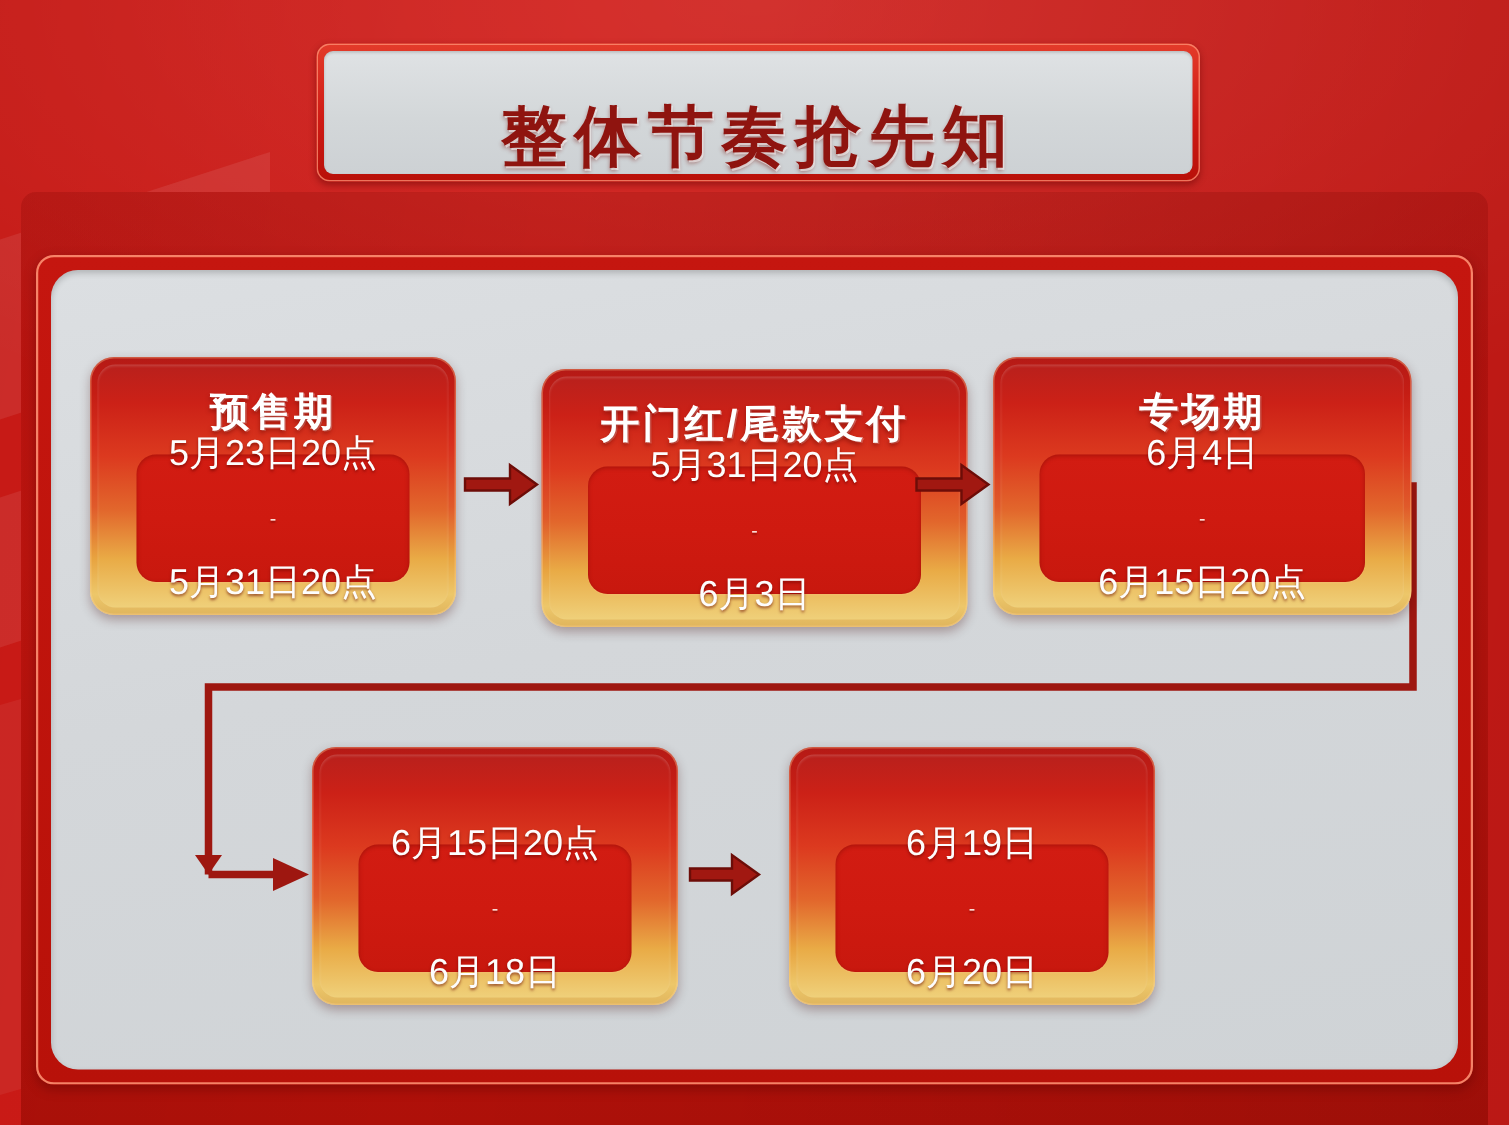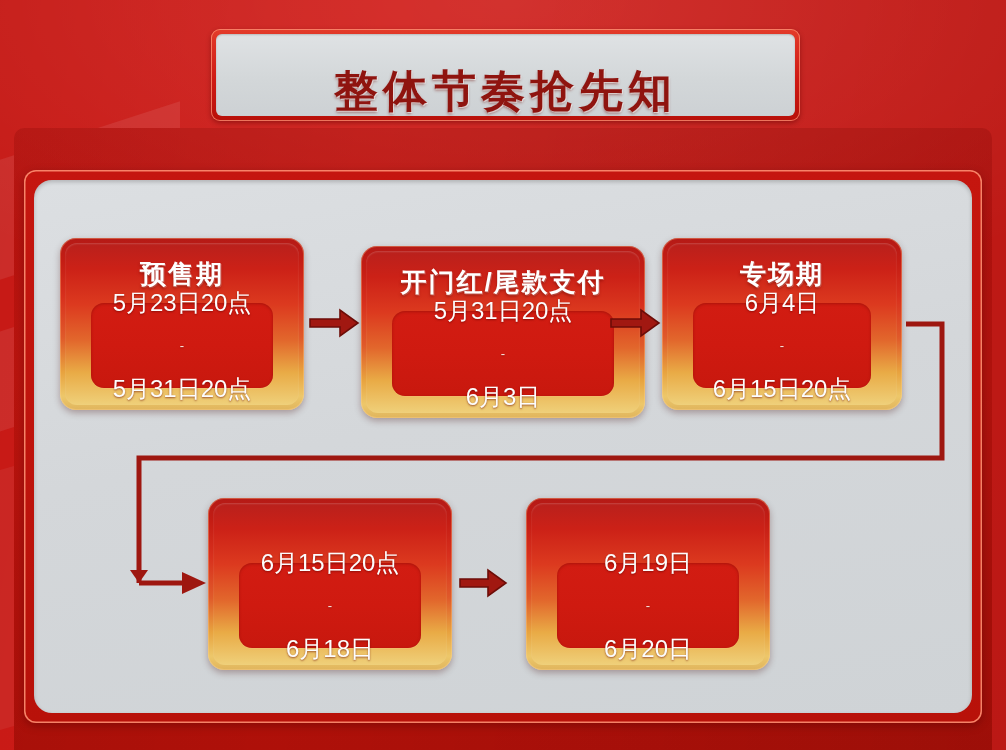--- a/index.html
+++ b/index.html
@@ -169,21 +169,21 @@
     font-size: 13px;
     color: #fbe9e2;
     line-height: 1;
     margin: 3px 0 4px 0;
     text-shadow: 0 1px 1px rgba(100,5,0,0.5);
   }
 
   
   #card-1 { left: 26px;  top: 58px;  width: 244px; height: 172px; }
   #card-2 { left: 327px; top: 66px;  width: 284px; height: 172px; }
-  #card-3 { left: 628px; top: 58px;  width: 240px; height: 172px; }
+  #card-3 { left: 628px; top: 58px;  width: 279px; height: 172px; }
   #card-4 { left: 174px; top: 318px; width: 244px; height: 172px; }
   #card-5 { left: 492px; top: 318px; width: 244px; height: 172px; }
 
   
   .arrow {
     position: absolute;
     width: 56px; height: 34px;
   }
   #arrow-1-2 { left: 272px; top: 126px; }
   #arrow-2-3 { left: 573px; top: 126px; }

